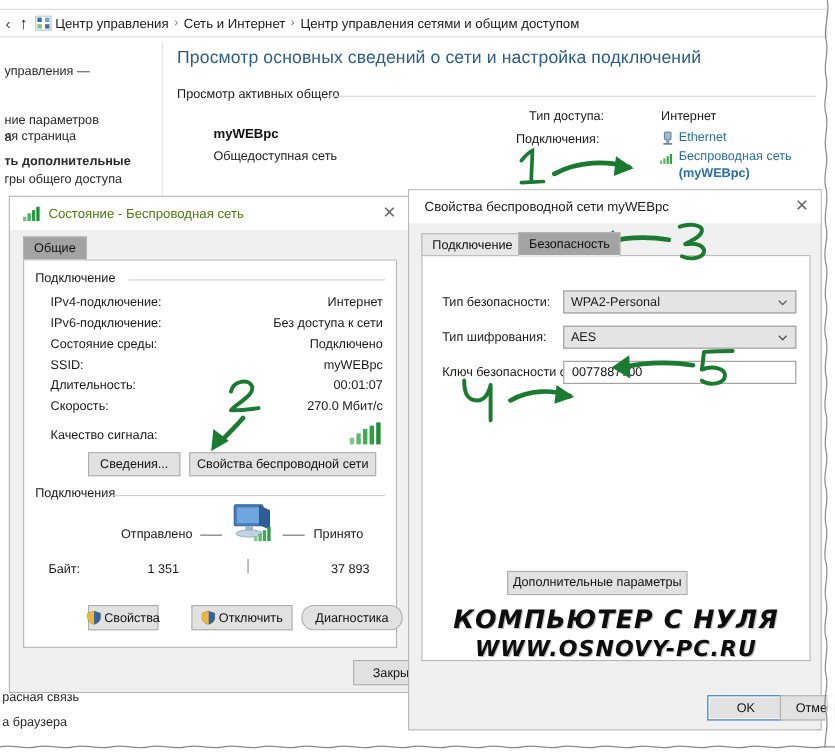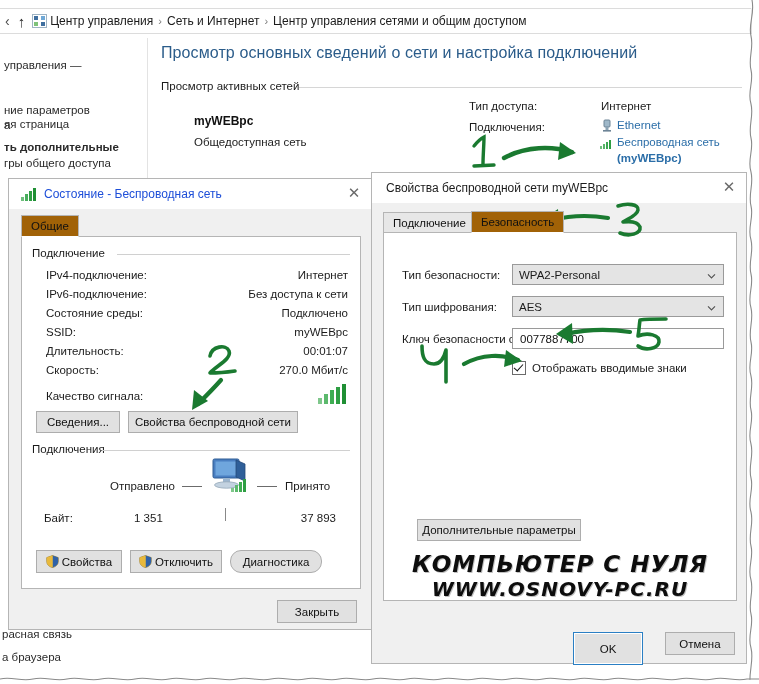--- a/index.html
+++ b/index.html
@@ -58,33 +58,33 @@
              border-bottom:none;display:flex;align-items:center;}
   .dlg-title-text{font-size:12px;white-space:nowrap;}
   .dlg-close{position:absolute;top:0;right:0;width:34px;height:28px;display:flex;
              align-items:center;justify-content:center;color:#6a6a6a;font-size:15px;}
 
   
   .tabstrip{position:absolute;left:0;right:0;height:22px;}
   .tabstrip .underline{position:absolute;left:0;right:0;bottom:0;height:1px;background:#b5b5b5;}
   .tab{position:absolute;bottom:0;height:21px;padding:0 9px;font-size:11.5px;color:#111;
        display:flex;align-items:center;border:1px solid #b5b5b5;background:#e7e7e7;box-sizing:border-box;}
-  .tab.active{background:#a16207;border-bottom-color:#fff;z-index:3;height:22px;}
+  .tab.active{background:#a3a3a3;border-bottom-color:#fff;z-index:3;height:22px;}
 
   .pane{position:absolute;background:#fff;border:1px solid #b5b5b5;box-sizing:border-box;}
 
   .group-label{position:absolute;font-size:11.5px;color:#1b1b1b;background:#fff;padding-right:6px;}
   .group-rule{position:absolute;height:1px;background:#d0d0d0;}
 
   .lbl{position:absolute;font-size:11.5px;color:#1b1b1b;white-space:nowrap;}
   .val{position:absolute;font-size:11.5px;color:#1b1b1b;white-space:nowrap;text-align:right;}
 
   .btn{position:absolute;background:#e1e1e1;border:1px solid #adadad;font-size:11.5px;
        color:#111;display:flex;align-items:center;justify-content:center;box-sizing:border-box;
-       white-space:nowrap;}
+       white-space:nowrap;margin-left:44px;}
   .btn.default{border:1px solid #2a7fc4;box-shadow:inset 0 0 0 1px #ffffff;background:#e1e1e1;}
 
   .combo{position:absolute;background:#e4e4e4;border:1px solid #9a9a9a;box-sizing:border-box;
          display:flex;align-items:center;padding-left:6px;font-size:11.5px;color:#1b1b1b;}
   .combo .arrow{position:absolute;right:7px;top:50%;transform:translateY(-50%);
          width:9px;height:9px;}
   .textbox{position:absolute;background:#fff;border:1px solid #9a9a9a;box-sizing:border-box;
            display:flex;align-items:center;padding-left:7px;font-size:11.5px;color:#111;}
   .chkrow{position:absolute;display:flex;align-items:center;font-size:11.5px;color:#1b1b1b;}
   .chkbox{width:12px;height:12px;border:1px solid #6b6b6b;background:#fff;margin-right:6px;
@@ -142,27 +142,27 @@
       <span class="leftlink" style="left:4px;top:20px;">управления —</span>
       <span class="leftlink" style="left:4px;top:35px;margin-top:44px;">яя страница</span>
       <span class="leftlink" style="left:4px;top:65px;">ние параметров</span>
       <span class="leftlink" style="left:4px;top:80px;">а</span>
       <span class="leftlink" style="left:4px;top:102px;font-weight:bold;">ть дополнительные</span>
       <span class="leftlink" style="left:4px;top:118px;">гры общего доступа</span>
     </div>
 
     <div id="explorer-content">
       <div id="page-title">Просмотр основных сведений о сети и настройка подключений</div>
-      <div id="section-label">Просмотр активных сетей</div>
+      <div id="section-label">Просмотр активных общего</div>
       <div id="section-rule"></div>
       <div id="net-name">myWEBpc</div>
       <div id="net-type">Общедоступная сеть</div>
 
       <div id="access-block">
-        <span class="ab-row" style="left:0;top:0;">Тип доступа:</span>
+        <span class="ab-row" style="left:12px;top:0;">Тип доступа:</span>
         <span class="ab-row" style="left:132px;top:0;">Интернет</span>
         <span class="ab-row" style="left:0;top:21px;">Подключения:</span>
 
         <span style="position:absolute;left:132px;top:19px;">
           <svg width="12" height="13" viewBox="0 0 12 13">
             <rect x="3" y="1" width="6" height="7" rx="1" fill="#9fb8c9" stroke="#6d8496"></rect>
             <rect x="4.5" y="8" width="3" height="3" fill="#8ba3b4"></rect>
             <rect x="2" y="11" width="8" height="1.6" fill="#6d8496"></rect>
           </svg>
         </span>
@@ -185,21 +185,21 @@
 
   <div class="dlg" id="status-dialog" style="left:8px;top:178px;width:364px;height:452px;">
 
     <div class="dlg-title">
       <span class="bars" style="margin-left:12px;width:16px;height:13px;position:relative;">
         <i style="left:0;width:3px;height:4px;background:#6fbf7d;"></i>
         <i style="left:4px;width:3px;height:7px;background:#47ad5c;"></i>
         <i style="left:8px;width:3px;height:10px;background:#2e9e43;"></i>
         <i style="left:12px;width:3px;height:13px;background:#1f8f34;"></i>
       </span>
-      <span class="dlg-title-text" style="margin-left:7px;color:#1d4ed8;">Состояние - Беспроводная сеть</span>
+      <span class="dlg-title-text" style="margin-left:7px;color:#4d7c0f;">Состояние - Беспроводная сеть</span>
       <span class="dlg-close">✕</span>
     </div>
 
     <div class="tabstrip" style="left:12px;top:36px;width:340px;">
       <div class="underline"></div>
       <div class="tab active" style="left:0;">Общие</div>
     </div>
 
     <div class="pane" style="left:12px;top:58px;width:340px;height:352px;border-top:none;">
 
@@ -259,21 +259,21 @@
       </span>
 
       <span style="position:absolute;left:235px;top:249px;width:20px;height:1px;background:#6b6b6b;"></span>
       <span class="lbl" style="left:263px;top:243px;">Принято</span>
 
       <span class="lbl" style="left:22px;top:275px;">Байт:</span>
       <span class="val" style="left:112px;top:275px;width:62px;text-align:left;">1 351</span>
       <span style="position:absolute;left:203px;top:271px;width:1px;height:13px;background:#888;"></span>
       <span class="val" style="left:252px;top:275px;width:62px;text-align:right;">37 893</span>
 
-      <div class="btn" style="left:14px;top:313px;width:86px;height:23px;">
+      <div class="btn" style="left:14px;top:313px;width:64px;height:23px;">
         <span class="shield">
           <svg width="13" height="13" viewBox="0 0 13 13">
             <path d="M6.5 0.6 L12.2 2.6 V6.6 C12.2 9.6 9.6 11.8 6.5 12.5 C3.4 11.8 0.8 9.6 0.8 6.6 V2.6 Z" fill="#f2c244" stroke="#8a6d1b" stroke-width="0.7"></path>
             <path d="M6.5 0.6 L12.2 2.6 V6.6 C12.2 9.6 9.6 11.8 6.5 12.5 Z" fill="#2f62a8"></path>
             <path d="M6.5 0.6 L0.8 2.6 V6.6 C0.8 9.6 3.4 11.8 6.5 12.5 Z" fill="#e8b93c"></path>
           </svg>
         </span>
         <span>Свойства</span>
       </div>
 
@@ -327,34 +327,30 @@
               <path d="M1 2.8 L4.5 6.4 L8 2.8" fill="none" stroke="#555" stroke-width="1.2"></path>
             </svg>
         </span>
       </div>
 
       <span class="lbl" style="left:18px;top:100px;">Ключ безопасности сети</span>
       <div class="textbox" style="left:128px;top:95px;width:212px;height:21px;">
         <span>0077887700</span>
       </div>
 
-      <div class="chkrow" style="left:128px;top:128px;">
-        <span class="chkbox checked"></span>
-        <span>Отображать вводимые знаки</span>
-      </div>
 
       <div class="btn" style="left:33px;top:286px;width:164px;height:22px;">Дополнительные параметры</div>
 
       <div id="watermark" style="left:0;right:0;top:318px;">
         <div id="wm1">КОМПЬЮТЕР С НУЛЯ</div>
         <div id="wm2">WWW.OSNOVY-PC.RU</div>
       </div>
     </div>
 
-    <div class="btn default" style="left:201px;top:459px;width:70px;height:33px;">OK</div>
+    <div class="btn default" style="left:227px;top:459px;width:70px;height:23px;">OK</div>
     <div class="btn" style="left:293px;top:459px;width:70px;height:23px;">Отмена</div>
   </div>
 
   <div class="annot" style="left:468px;top:134px;">
     <svg width="128" height="38" viewBox="0 0 128 38">
       <path d="M6 12 C10 7 14 4 16 3 C16 10 15 22 15 30" fill="none" stroke="#1a7a30" stroke-width="3.4" stroke-linecap="round"></path>
       <path d="M6 32 L26 31" fill="none" stroke="#1a7a30" stroke-width="3.4" stroke-linecap="round"></path>
       <path d="M36 24 C58 12 84 12 104 18" fill="none" stroke="#1a7a30" stroke-width="4.4" stroke-linecap="round"></path>
       <path d="M92 8 L108 19 L90 26" fill="#1a7a30"></path>
     </svg>

